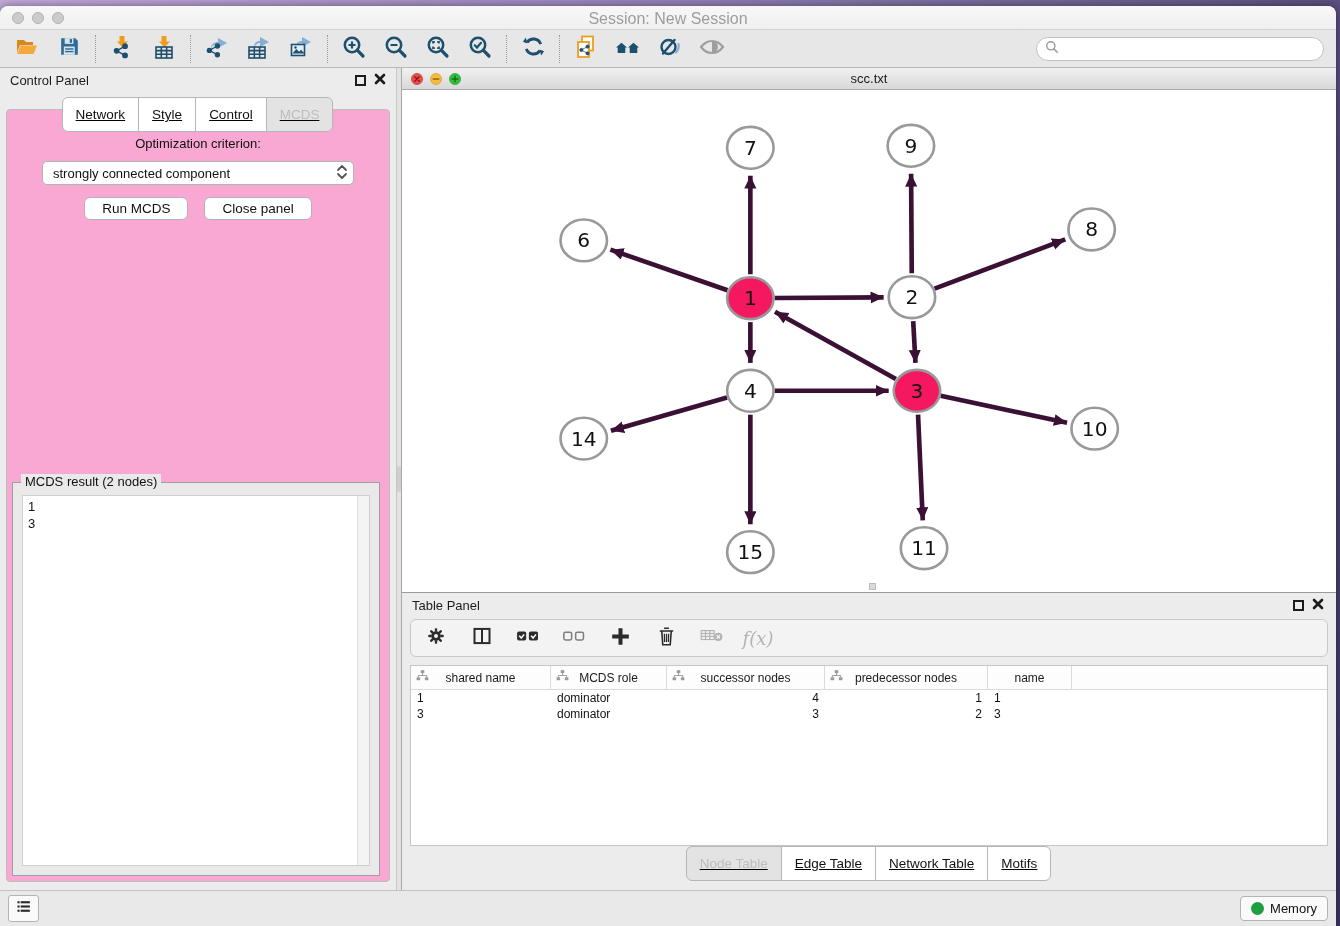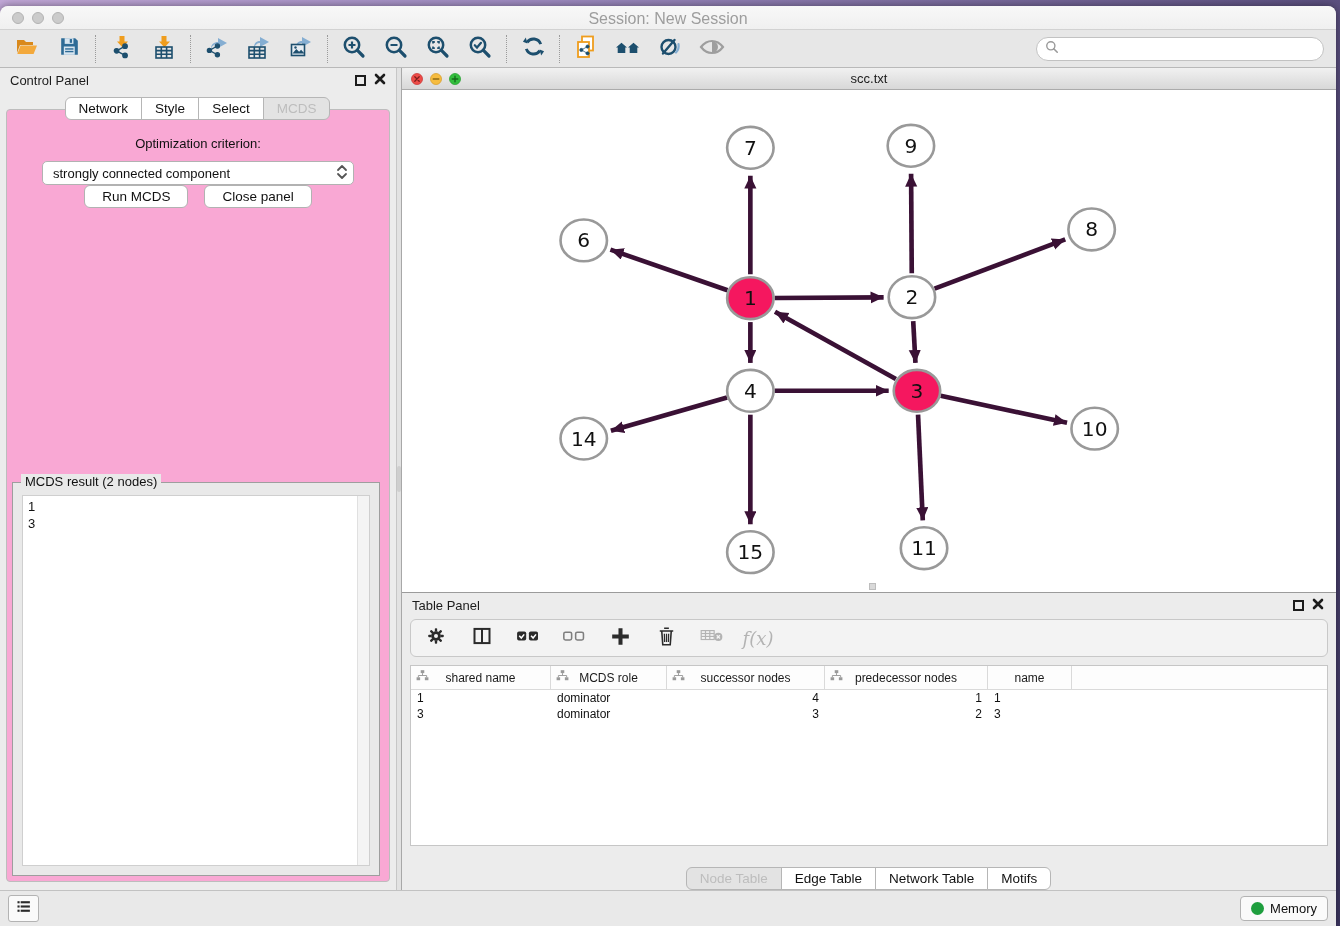--- a/index.html
+++ b/index.html
@@ -34,33 +34,33 @@
 
   
   .control-panel { width:396px; flex:0 0 396px; background:#ececec; position:relative; }
   .vsplit { width:6px; flex:0 0 6px; background:#e2e2e2; border-left:1px solid #c6c6c6;
     border-right:1px solid #a8a8a8; position:relative; }
   .vsplit .grip { position:absolute; top:398px; left:0; width:4px; height:26px; background:#cfcfcf; border-radius:2px; }
   .cp-header { height:24px; display:flex; align-items:center; justify-content:space-between;
     padding:0 10px; font-size:13px; color:#1c1c1c; }
   .win-btns { display:flex; gap:8px; align-items:center; }
   .float-btn { width:11px; height:11px; border:2px solid #1c1c1c; background:transparent; }
-  .cp-tabs { position:relative; z-index:3; display:flex; justify-content:center; margin-top:5px; height:23px; }
+  .cp-tabs { position:relative; z-index:3; display:flex; justify-content:center; margin-top:5px; height:35px;text-decoration:underline; }
   .tab { background:#fff; border:1px solid #b6b6b6; margin-left:-1px; padding:2px 13px;
     font-size:13.5px; color:#111; display:flex; align-items:center; }
   .tab:first-child { border-radius:6px 0 0 6px; }
   .tab:last-child { border-radius:0 6px 6px 0; }
   .tab.active { background:#e3e3e3; color:#bdbdbd; }
   .cp-content { position:absolute; z-index:1; top:41px; left:6px; right:6px; bottom:8px;
     background:#f9a8d4; border:1px solid #bdbdbd; border-radius:4px; }
   .opt-label { text-align:center; margin-top:26px; font-size:13px; color:#111; }
   .dropdown { margin:10px auto 0; width:312px; height:24px; background:#fff; border:1px solid #b2b2b2;
     border-radius:5px; display:flex; align-items:center; padding:0 4px 0 10px; font-size:13px; color:#111; }
   .dropdown .dd-label { flex:1; }
-  .btn-row { display:flex; justify-content:center; gap:16px; }
+  .btn-row { display:flex; justify-content:center; gap:16px; margin-top:12px; }
   .btn { background:#fff; border:1px solid #b2b2b2; border-radius:6px; height:23px;
     padding:0 17px; font-size:13.5px; color:#111; display:flex; align-items:center; }
   .result-group { position:absolute; left:5px; right:9px; top:372px; bottom:5px;
     border:1px solid #9e9e9e; background:#e9e9e9; }
   .result-legend { position:absolute; top:-9px; left:8px; background:#e9e9e9; padding:0 4px;
     font-size:13px; color:#111;text-align:right; }
   .result-area { position:absolute; left:9px; right:9px; top:12px; bottom:9px; background:#fff;
     border:1px solid #cfcfcf; font-size:13px; color:#111; padding:2px 5px; line-height:17px; }
   .result-scroll { position:absolute; right:0; top:0; bottom:0; width:12px; background:#f4f4f4;
     border-left:1px solid #e0e0e0; }
@@ -87,21 +87,21 @@
     padding:0 12px; gap:20px; }
   .tp-tbtn { display:flex; align-items:center; justify-content:center; width:26px; height:28px; }
   .fx { font-family:"DejaVu Serif", serif; font-style:italic; font-size:18px; color:#b3b3b3; }
   .tp-table { margin:4px 8px 0; background:#fff; border:1px solid #c6c6c6; flex:1; overflow:hidden; }
   .t-head { display:flex; height:24px; border-bottom:1px solid #dadada; background:#fdfdfd; }
   .t-hcell { position:relative; display:flex; align-items:center; justify-content:center;
     border-right:1px solid #dadada; font-size:12px; color:#1a1a1a; }
   .t-hcell .hicon { position:absolute; left:5px; top:3px; }
   .t-row { display:flex; height:16px; align-items:center; }
   .t-cell { font-size:12px; color:#111; padding:0 6px; overflow:hidden; white-space:nowrap; }
-  .tp-tabs-area { height:44px; flex:0 0 44px; display:flex; align-items:flex-end; justify-content:center; }
+  .tp-tabs-area { height:44px; flex:0 0 44px; display:flex; align-items:flex-start; justify-content:center; }
 
   
   .statusbar { height:36px; flex:0 0 36px; background:#e9e9e9; border-top:1px solid #c2c2c2;
     display:flex; align-items:center; justify-content:space-between; padding:0 8px; }
   .sb-btn { width:31px; height:27px; background:#fafafa; border:1px solid #b3b3b3; border-radius:3px;
     display:flex; align-items:center; justify-content:center; }
   .memory-btn { height:25px; background:#fafafa; border:1px solid #b3b3b3; border-radius:4px;
     display:flex; align-items:center; gap:6px; padding:0 10px; font-size:13px; color:#111; }
   .mem-dot { width:13px; height:13px; border-radius:50%; }
 </style>
@@ -293,21 +293,21 @@
           <span>
             <svg width="12" height="12" viewBox="0 0 12 12">
                 <path d="M2 2l8 8M10 2l-8 8" stroke="#1c1c1c" stroke-width="2.6" stroke-linecap="round"></path>
               </svg>
           </span>
         </span>
       </div>
       <div class="cp-tabs" id="cp-tabs">
           <div class="tab">Network</div>
           <div class="tab">Style</div>
-          <div class="tab">Select</div>
+          <div class="tab">Control</div>
           <div class="tab active">MCDS</div>
         </div>
       <div class="cp-content">
         <div class="opt-label">Optimization criterion:</div>
         <div class="dropdown">
           <span class="dd-label">strongly connected component</span>
           <span>
             <svg width="14" height="16" viewBox="0 0 14 16">
                 <path d="M3 6l4-4 4 4" fill="none" stroke="#555" stroke-width="1.8" stroke-linecap="round" stroke-linejoin="round"></path>
                 <path d="M3 10l4 4 4-4" fill="none" stroke="#555" stroke-width="1.8" stroke-linecap="round" stroke-linejoin="round"></path>

